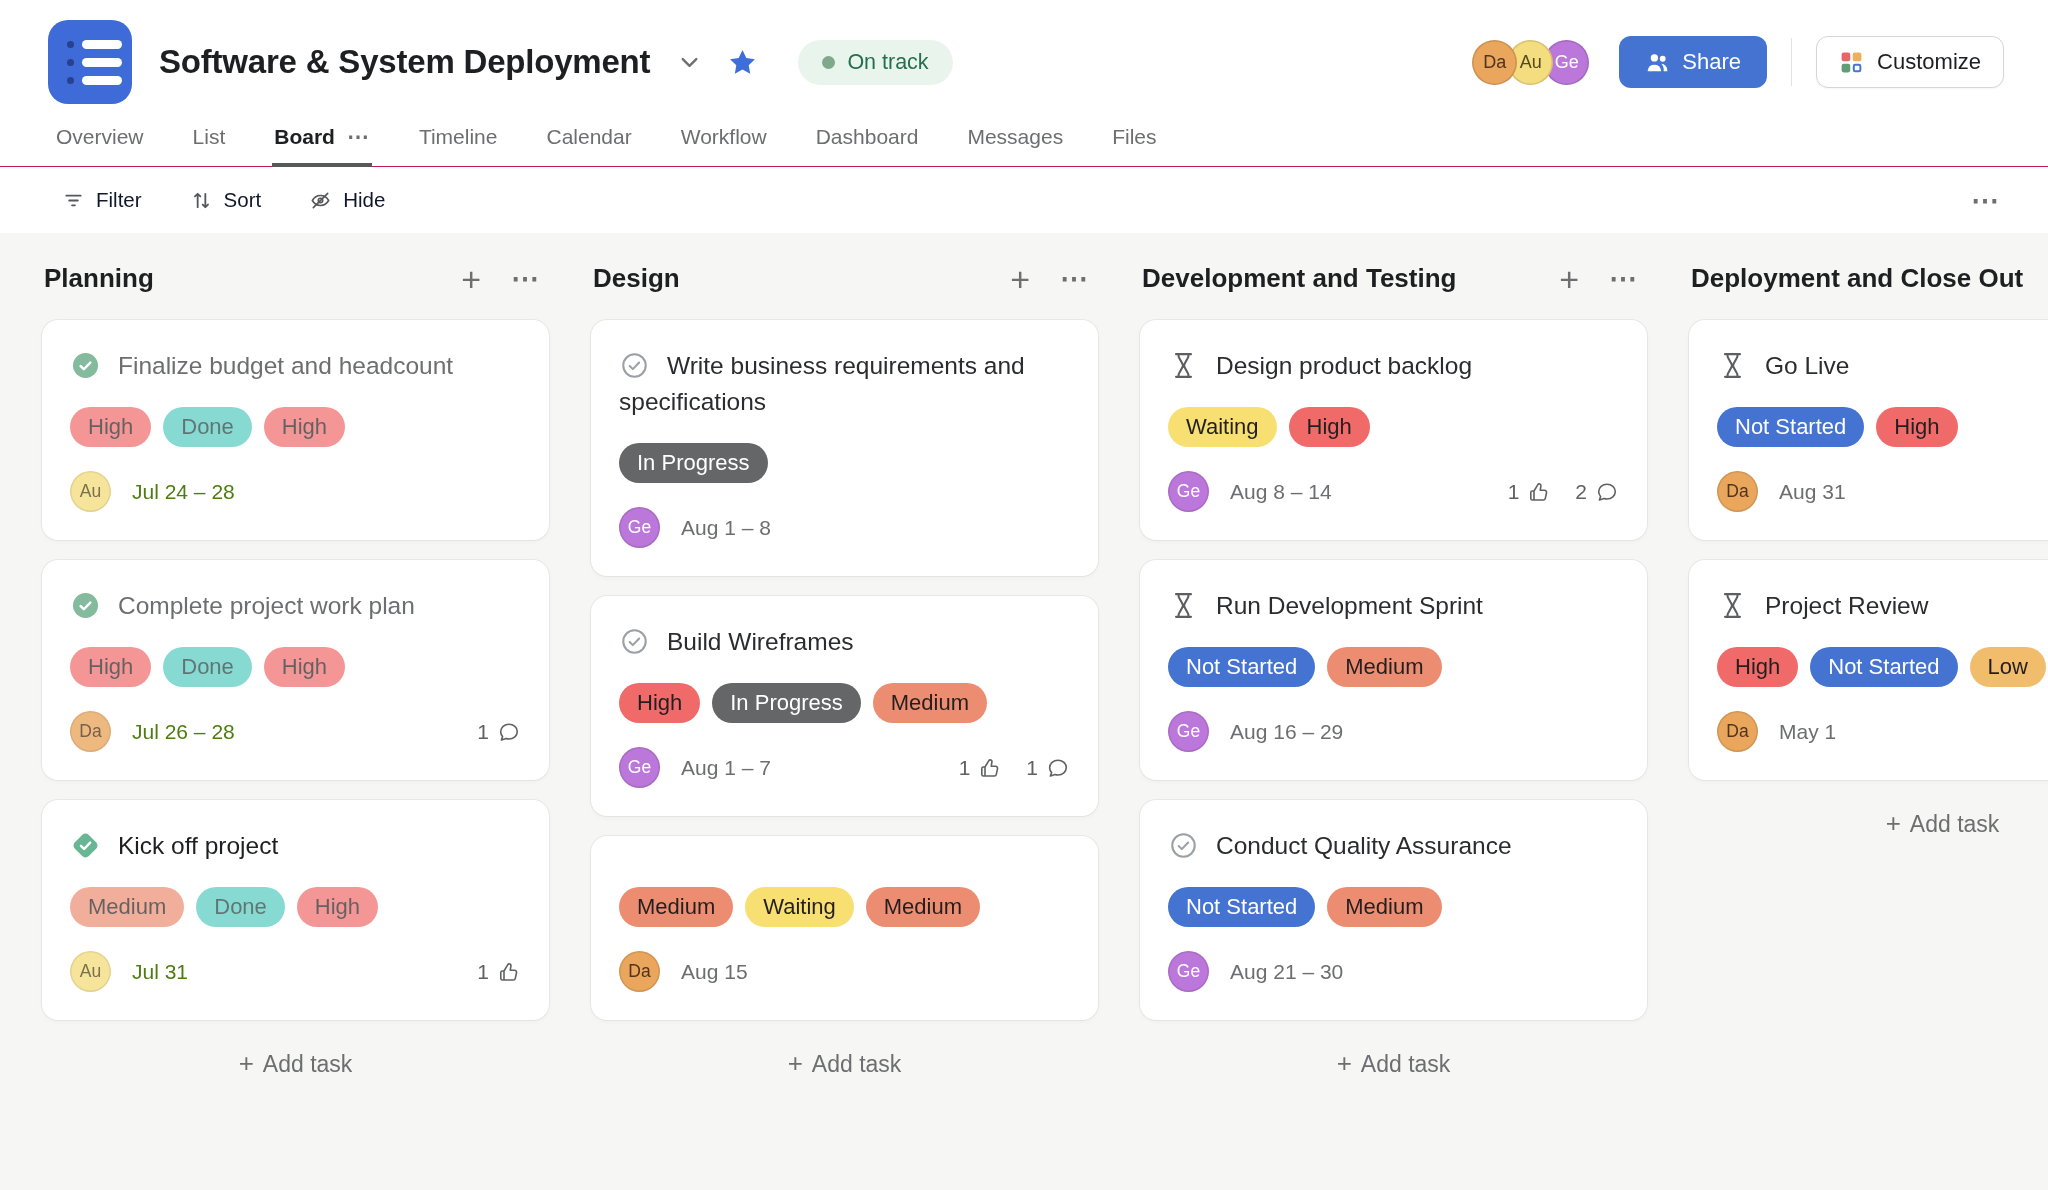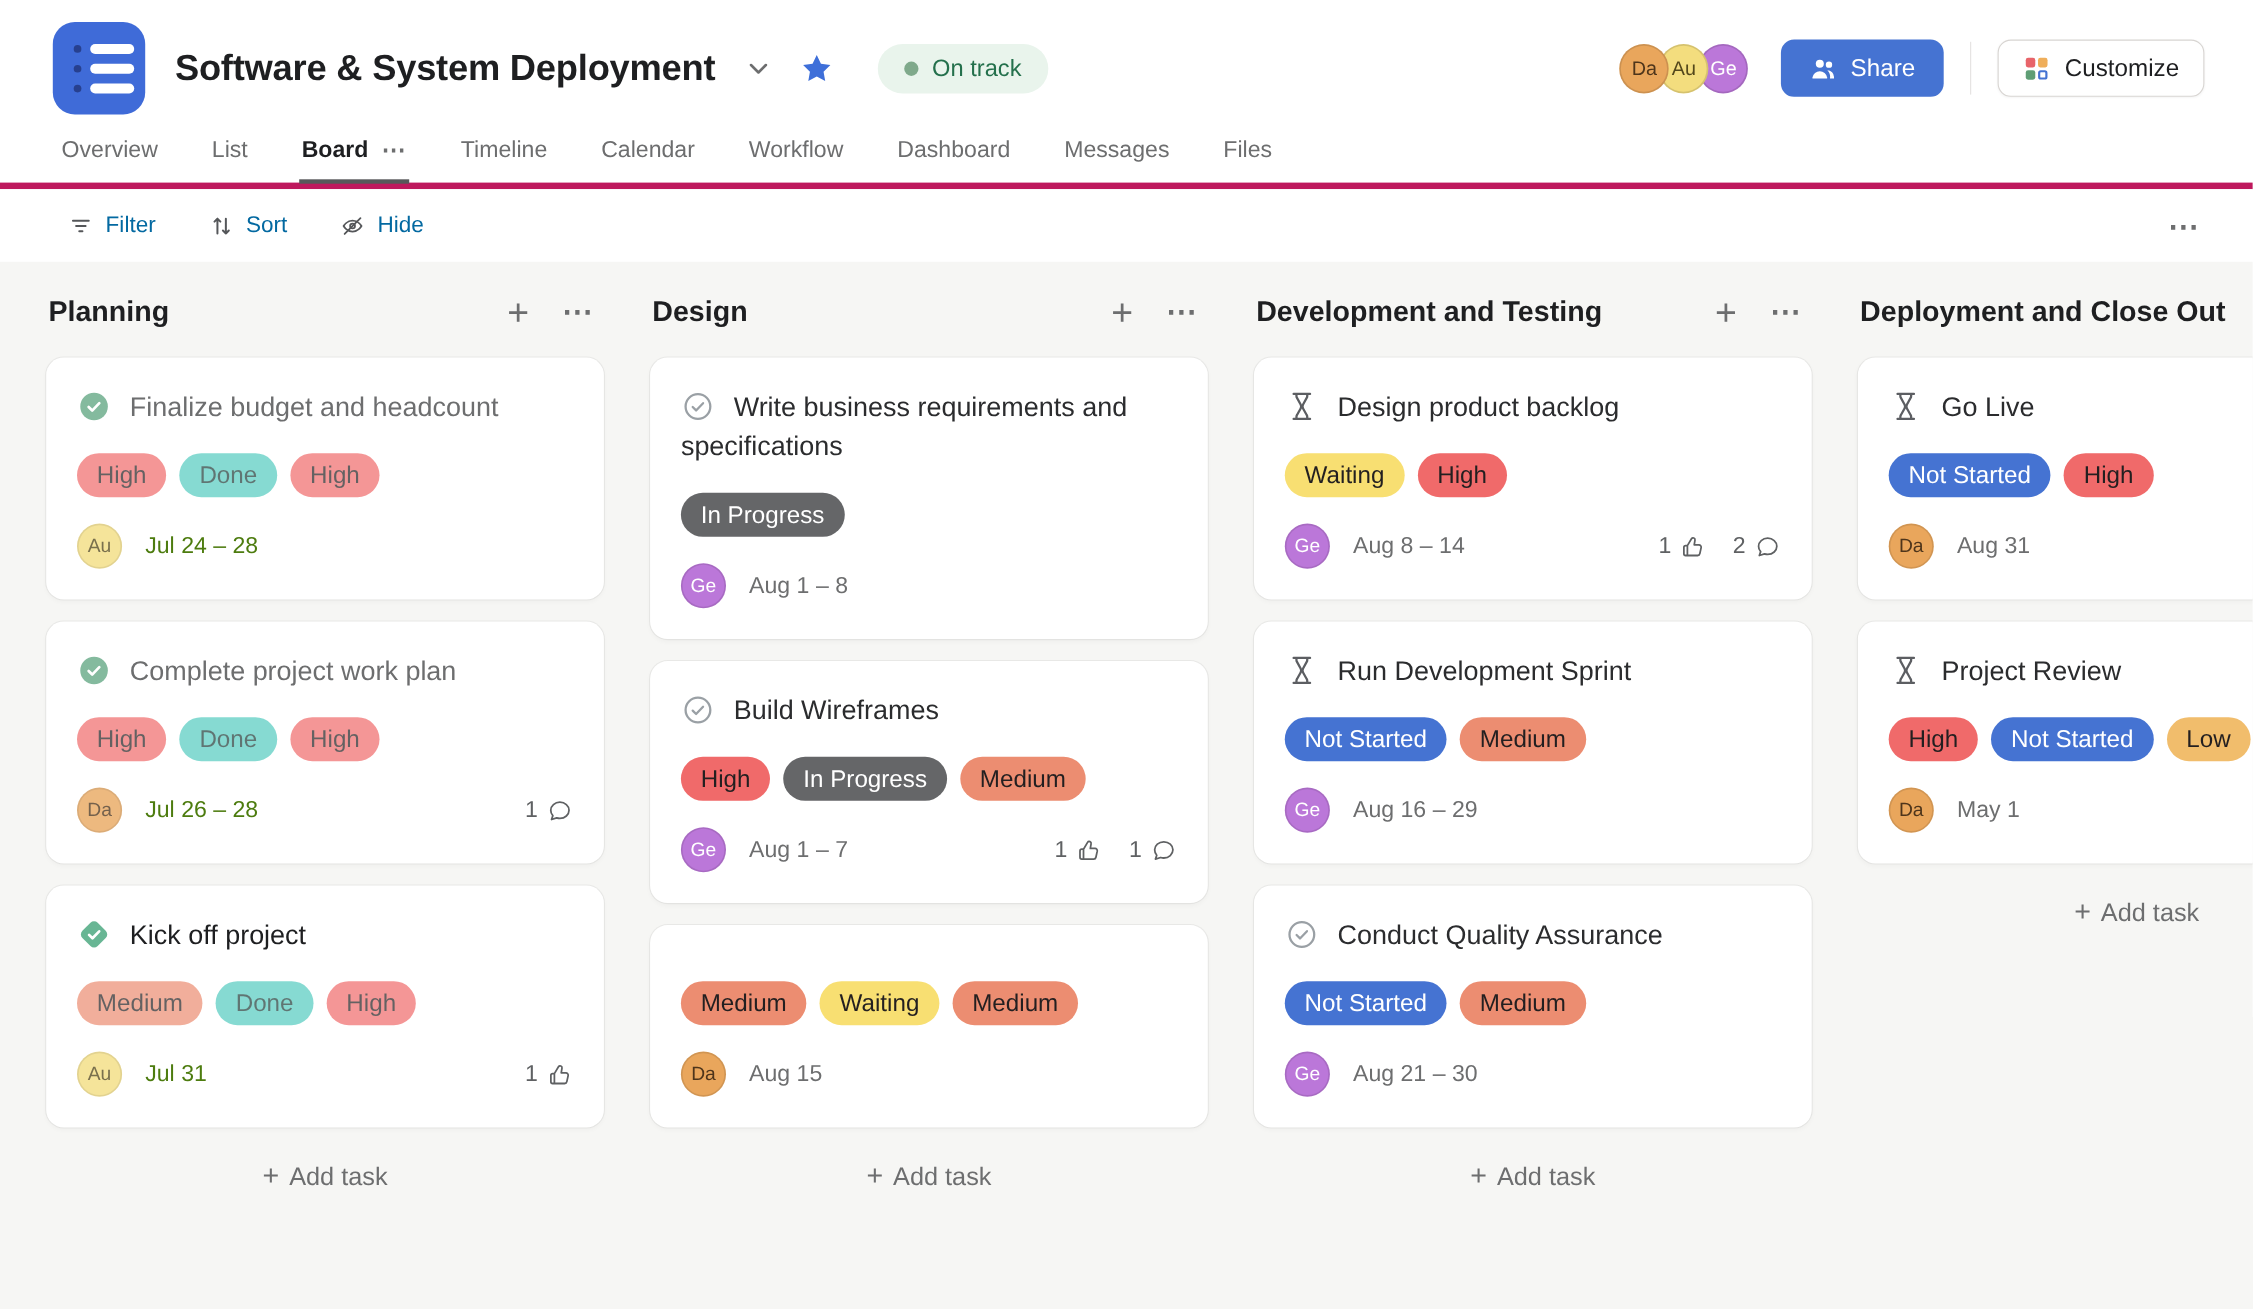--- a/index.html
+++ b/index.html
@@ -30,30 +30,30 @@
                color:#fff; border:none; border-radius:12px; padding:13px 26px; font-size:22px;
                font-family:inherit; cursor:pointer; }
   .share-btn .icon { width:25px; height:25px; }
   .v-div { width:1px; height:48px; background:#e4e2e0; margin:0 24px; }
   .customize-btn { display:flex; align-items:center; gap:13px; background:#fff; color:#1e1f21;
                    border:1px solid #d8d5d2; border-radius:12px; padding:12px 22px; font-size:22px;
                    font-family:inherit; cursor:pointer; box-shadow:0 1px 2px rgba(0,0,0,.04); }
   .customize-btn .icon { width:25px; height:25px; }
 
   
-  .tab-bar { display:flex; gap:45px; padding:4px 48px 0 54px; border-bottom:6px solid #be185d; background:#fff; }
+  .tab-bar { display:flex; gap:45px; padding:4px 48px 0 54px; border-bottom:1px solid #be185d; background:#fff; }
   .tab { font-size:21px; color:#6d6e6f; padding:10px 2px 17px; display:flex; align-items:center;
          gap:12px; cursor:pointer; white-space:nowrap; }
   .tab.active { color:#1e1f21; font-weight:600; border-bottom:4px solid #57585a;
                 margin-bottom:-1px; padding-bottom:13px; }
   .tab-dots { color:#6d6e6f; font-weight:700; font-size:22px; letter-spacing:1px; }
 
   
   .toolbar { display:flex; align-items:center; gap:48px; padding:0 48px 0 62px; height:66px; background:#fff; }
-  .tool { display:flex; align-items:center; gap:11px; font-size:20.5px; color:#0369a1; cursor:pointer; }
+  .tool { display:flex; align-items:center; gap:11px; font-size:20.5px; color:#0f172a; cursor:pointer; }
   .tool .icon { width:23px; height:23px; color:#55575a; }
   .toolbar-more { margin-left:auto; color:#6d6e6f; font-size:28px; font-weight:700; letter-spacing:1px; cursor:pointer; }
 
   
   .board { flex:1; background:#f6f6f4; display:flex; gap:42px; padding:30px 0 0 42px;
            overflow:hidden; align-items:flex-start; }
   .column { width:507px; flex:0 0 507px; }
   .col-header { display:flex; align-items:center; padding:0 10px 0 2px; margin-bottom:26px; }
   .col-title { flex:1; font-size:26px; font-weight:600; }
   .col-add { font-size:34px; font-weight:300; color:#6d6e6f; cursor:pointer; line-height:26px; }

